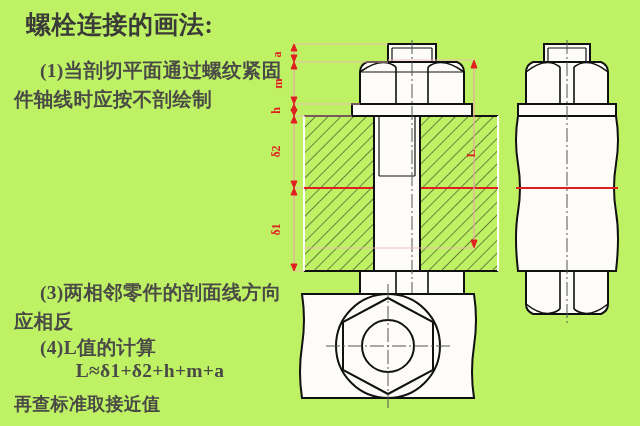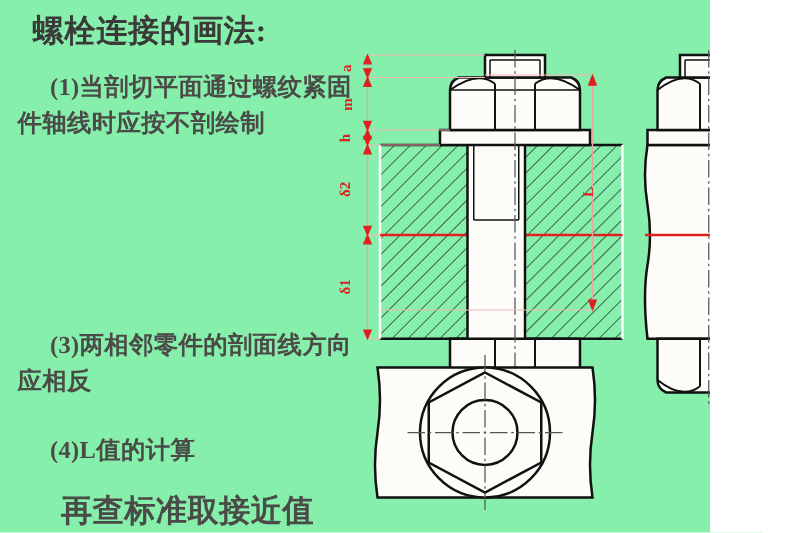--- a/index.html
+++ b/index.html
@@ -2,23 +2,23 @@
 <html><head>
 <meta charset="utf-8">
 <style>
   html, body {
     margin: 0;
     padding: 0;
     background: #ffffff;
   }
   #page {
     position: relative;
-    width: 568px;
+    width: 640px;
     height: 426px;
-    background: #86efac;
+    background: #bef264;
     overflow: hidden;
     font-family: "Liberation Serif", "DejaVu Serif", serif;
   }
 
   
   #text-col {
     position: absolute;
     left: 0;
     top: 0;
     width: 292px;
@@ -43,43 +43,43 @@
     font-size: 19.5px;
     font-weight: bold;
     color: #4a4a46;
     line-height: 29px;
     text-indent: 26px;
     letter-spacing: 0.3px;
   }
 
   #p1 { top: 56px; }
   #p2 { top: 188px; }
-  #p3 { top: 262px; }
-  #p4 { top: 333px; margin-top: 13px; }
+  #p3 { top: 278px; }
+  #p4 { top: 333px; }
 
   #formula {
     position: absolute;
     left: 14px;
     top: 360px;
     width: 272px;
     font-size: 19.5px;
     font-weight: bold;
     color: #4a4a46;
     text-align: center;
     letter-spacing: 0.3px;
   }
   #p5 {
     position: absolute;
     left: 14px;
     top: 392px;
     width: 272px;
-    font-size: 25px;
+    font-size: 18px;
     font-weight: bold;
     color: #4a4a46;
-    text-align: center;
+    text-align: left;
     letter-spacing: 0.3px;
   }
 
   
   #drawing {
     position: absolute;
     left: 268px;
     top: 36px;
     width: 372px;
     height: 390px;
@@ -102,20 +102,21 @@
 <div id="page">
 
   <div id="text-col">
 
     <div id="title">螺栓连接的画法:</div>
 
     <div class="para" id="p1">(1)当剖切平面通过螺纹紧固件轴线时应按不剖绘制</div>
     <div class="para" id="p3">(3)两相邻零件的剖面线方向应相反</div>
     <div class="para" id="p4">(4)L值的计算</div>
 
+    <div id="formula">L≈δ1+δ2+h+m+a</div>
     <div id="p5">再查标准取接近值</div>
   </div>
 
   <div id="drawing">
 
     <svg width="372" height="390" viewBox="0 0 372 390">
 
       <defs>
 
         <pattern id="hatchR" width="9" height="9" patternUnits="userSpaceOnUse" patternTransform="rotate(45)">

